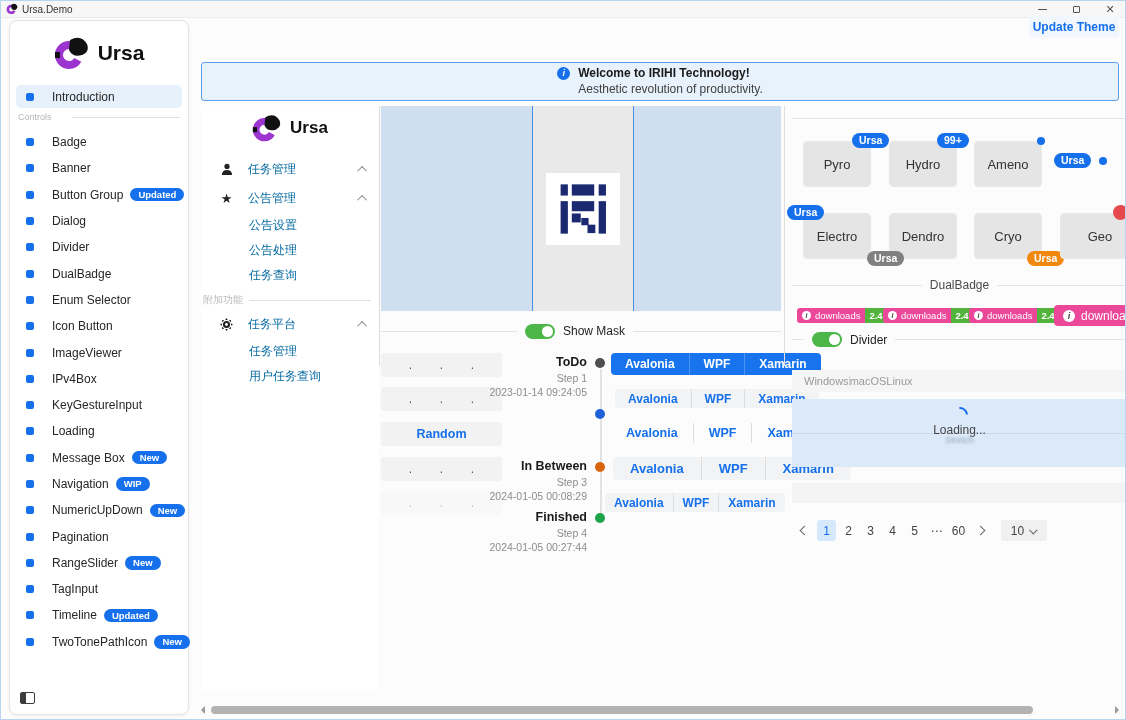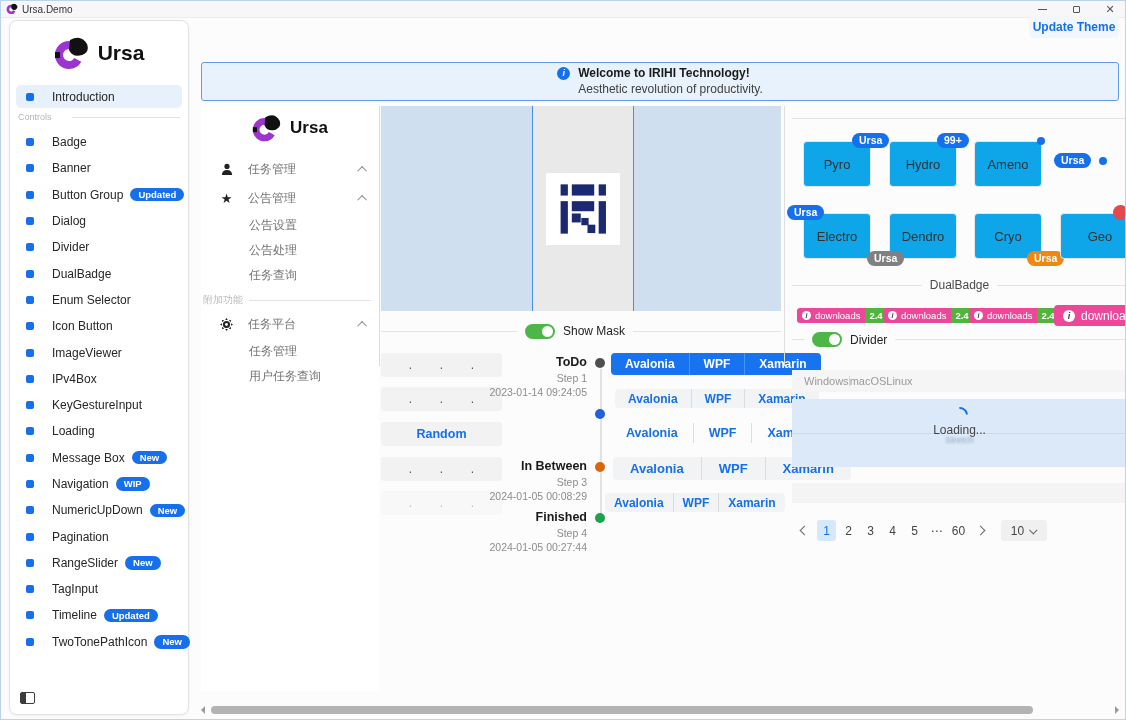--- a/index.html
+++ b/index.html
@@ -44,21 +44,21 @@
   .info-icon { width:13px; height:13px; border-radius:50%; background:#1670eb; color:#fff; font-size:9px; font-weight:bold; display:flex; align-items:center; justify-content:center; margin-top:1px; font-style:italic; }
   .banner-title { font-size:12px; font-weight:bold; color:#1a1a1a; line-height:1.3; }
   .banner-sub { font-size:12px; color:#404040; line-height:1.3; }
 
   
   .menu-panel { position:absolute; left:200px; top:104px; width:178px; height:586px; background:#fff; }
   .menu-sep { position:absolute; left:378px; top:105px; width:1px; height:260px; background:#dcdcdc; }
   .menu-logo { display:flex; justify-content:center; padding:8px 0 12px 0; }
   .m-row { position:relative; height:29px; display:flex; align-items:center; padding-left:18px; }
   .m-icon { width:15px; display:flex; justify-content:center; color:#222; font-size:13px; }
-  .m-label { font-size:12px; color:#737373; margin-left:14px; }
+  .m-label { font-size:12px; color:#0369a1; margin-left:14px; }
   .m-chevron { position:absolute; right:12px; width:7px; height:7px; border-left:1.5px solid #8a8a8a; border-top:1.5px solid #8a8a8a; transform:rotate(45deg) translateY(2px); }
   .m-sub { height:25px; display:flex; align-items:center; padding-left:48px; }
   .m-section { display:flex; align-items:center; height:16px; margin:4px 8px 2px 0; }
   .m-section span { font-size:10px; color:#bbb; margin:0 6px 0 2px; }
   .m-section i { flex:1; height:1px; background:#e2e2e2; }
 
   
   .viewer { position:absolute; left:380px; top:105px; width:400px; height:205px; display:flex; }
   .mask { background:#cfdff0; height:100%; }
   .mask.left { width:152px; border-right:1.5px solid #4a90e2; }
@@ -93,21 +93,21 @@
   .bg-row .bg-btn { font-family:inherit; border:none; background:transparent; font-weight:bold; color:#1670eb; white-space:nowrap; }
   .bg-solid { background:#1774ee; }
   .bg-solid .bg-btn { color:#fff; }
   .bg-solid .bg-btn + .bg-btn { border-left:1px solid #4a93f3; }
   .bg-gray { background:#f2f3f5; }
   .bg-gray .bg-btn + .bg-btn, .bg-plain .bg-btn + .bg-btn { border-left:1px solid #dcdcdc; }
 
   
   .r-divider-top { position:absolute; left:791px; top:117px; width:335px; height:1px; background:#e3e3e3; }
   .v-scroll-line { position:absolute; left:783px; top:105px; width:1px; height:260px; background:#dedede; }
-  .card { position:absolute; width:68px; height:46px; background:#0ea5e9; border:1px solid #e8e8e8; border-radius:4px; display:flex; align-items:center; justify-content:center; font-size:13px; color:#333; }
+  .card { position:absolute; width:68px; height:46px; background:#e5e5e5; border:1px solid #e8e8e8; border-radius:4px; display:flex; align-items:center; justify-content:center; font-size:13px; color:#333; }
   .pill { position:absolute; height:15px; padding:0 7px; border-radius:8px; background:#1670eb; color:#fff; font-size:10.5px; font-weight:bold; display:flex; align-items:center; line-height:1; }
   .pill.gray{background:#808080}.pill.orange{background:#f0880f}
   .dot-badge { position:absolute; border-radius:50%; background:#1670eb; }
   .dot-badge.red{ background:#e5484d; }
 
   .dualbadge-div { position:absolute; left:791px; top:277px; width:335px; display:flex; align-items:center; gap:8px; }
   .dualbadge-div span { font-size:12px; color:#4a4a4a; }
   .dbadge { position:absolute; display:flex; border-radius:3px; overflow:hidden; height:15px; font-size:9.5px; }
   .dbadge .dleft { background:#ec4899; color:#fff; display:flex; align-items:center; gap:4px; padding:0 5px; }
   .dbadge .dright { background:#52b43c; color:#fff; display:flex; align-items:center; padding:0 4px; font-weight:bold; }

